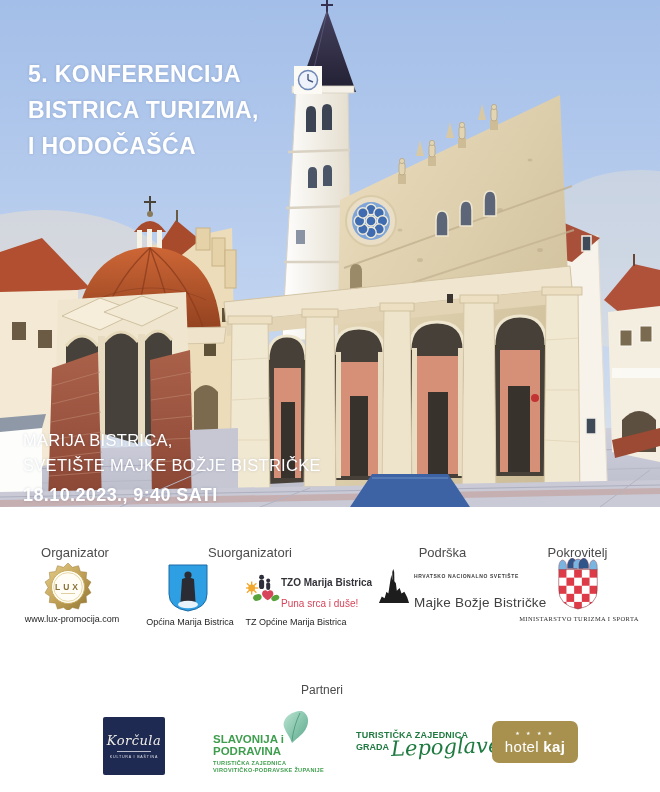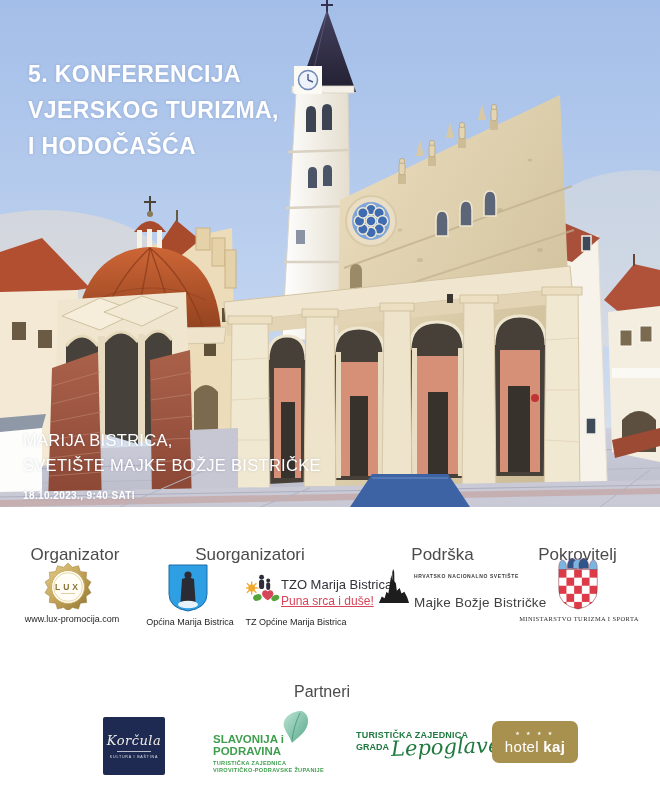--- a/index.html
+++ b/index.html
@@ -4,42 +4,42 @@
 <style>
   html,body{margin:0;padding:0;background:#ffffff;}
   body{font-family:"Liberation Sans",sans-serif;}
   #page{position:relative;width:660px;height:792px;background:#ffffff;overflow:hidden;margin:0 auto;}
 
   
   #photo{position:absolute;left:0;top:0;width:660px;height:507px;}
   .overlay{position:absolute;color:#ffffff;text-shadow:0 0 3px rgba(20,40,90,.18);}
   #title{left:28px;top:56px;font-size:23px;font-weight:700;line-height:36px;letter-spacing:.4px;}
   #loc{left:23px;top:428px;font-size:16.5px;font-weight:400;line-height:25px;letter-spacing:.3px;}
-  #loc .date{font-size:10px;font-weight:700;margin-top:5px;letter-spacing:.4px;}
+  #loc .date{font-size:18px;font-weight:700;margin-top:5px;letter-spacing:.4px;}
 
   
-  .sec-label{position:absolute;font-size:17px;color:#4b4b4b;text-align:center;}
+  .sec-label{position:absolute;font-size:13px;color:#4b4b4b;text-align:center;}
   .caption{position:absolute;font-size:9px;color:#1f1f1f;text-align:center;}
   .logo{position:absolute;}
 
   #lux-web{left:12px;width:120px;top:614px;}
   #opcina-cap{left:138px;width:104px;top:617px;}
   #tzo-cap{left:240px;width:112px;top:617px;}
   #min-cap{left:516px;width:126px;top:615px;font-family:"Liberation Serif",serif;font-size:6.5px;color:#2e2e2e;letter-spacing:.4px;}
 
   #tzo-text{position:absolute;left:281px;top:577px;}
-  #tzo-text .t1{font-size:13px;font-weight:400;color:#33333a;}
-  #tzo-text .t2{font-size:12px;color:#d6455a;margin-top:2px;text-decoration:underline;}
+  #tzo-text .t1{font-size:10px;font-weight:700;color:#33333a;}
+  #tzo-text .t2{font-size:10px;color:#d6455a;margin-top:10px;}
 
   #svet-text{position:absolute;left:414px;top:573px;}
   #svet-text .s1{font-size:5px;letter-spacing:.6px;color:#3c3c3c;font-weight:700;}
   #svet-text .s2{font-size:13.5px;color:#414141;margin-top:16px;letter-spacing:.2px;}
 
   
-  #partneri{position:absolute;left:0;top:683px;width:644px;font-size:16px;color:#4b4b4b;text-align:center;}
+  #partneri{position:absolute;left:0;top:683px;width:644px;font-size:12px;color:#4b4b4b;text-align:center;}
 
   #korcula{position:absolute;left:103px;top:717px;width:62px;height:58px;background:#1e2a52;border-radius:2px;
            display:flex;flex-direction:column;align-items:center;justify-content:center;}
   #korcula .kname{font-family:"DejaVu Serif",serif;font-style:italic;color:#f2efe8;font-size:13px;letter-spacing:.5px;}
   #korcula .kline{width:34px;border-top:.5px solid rgba(255,255,255,.7);margin:3px 0 3px;}
   #korcula .ksub{font-size:3.6px;letter-spacing:.8px;color:rgba(255,255,255,.85);}
 
   #slavonija{position:absolute;left:213px;top:709px;width:120px;}
   #slavonija .leaf{position:absolute;left:58px;top:0px;}
   #slavonija .sl-main{margin-top:24px;font-size:11.5px;line-height:12px;font-weight:700;color:#3f9e4e;}
@@ -345,21 +345,21 @@
       <line x1="120" y1="507" x2="205" y2="470" stroke="#b3b4c2" stroke-width="1"></line>
       <line x1="260" y1="507" x2="310" y2="488" stroke="#b3b4c2" stroke-width="1"></line>
       <line x1="600" y1="507" x2="650" y2="470" stroke="#b3b4c2" stroke-width="1"></line>
       <polygon points="372,474 448,474 470,507 350,507" fill="#3e63a5"></polygon>
       <line x1="372" y1="478" x2="448" y2="478" stroke="#5d82bd" stroke-width="1.5"></line>
     </g>
   </svg>
 
   <div id="title" class="overlay">
     <div>5. KONFERENCIJA</div>
-    <div>VJERSKOG TURIZMA,</div>
+    <div>BISTRICA TURIZMA,</div>
     <div>I HODOČAŠĆA</div>
   </div>
   <div id="loc" class="overlay">
     <div>MARIJA BISTRICA,</div>
     <div>SVETIŠTE MAJKE BOŽJE BISTRIČKE</div>
     <div class="date">18.10.2023., 9:40 SATI</div>
   </div>
 
   <div class="sec-label" style="left:30px;width:90px;top:545px;">Organizator</div>
   <div class="sec-label" style="left:160px;width:180px;top:545px;">Suorganizatori</div>

